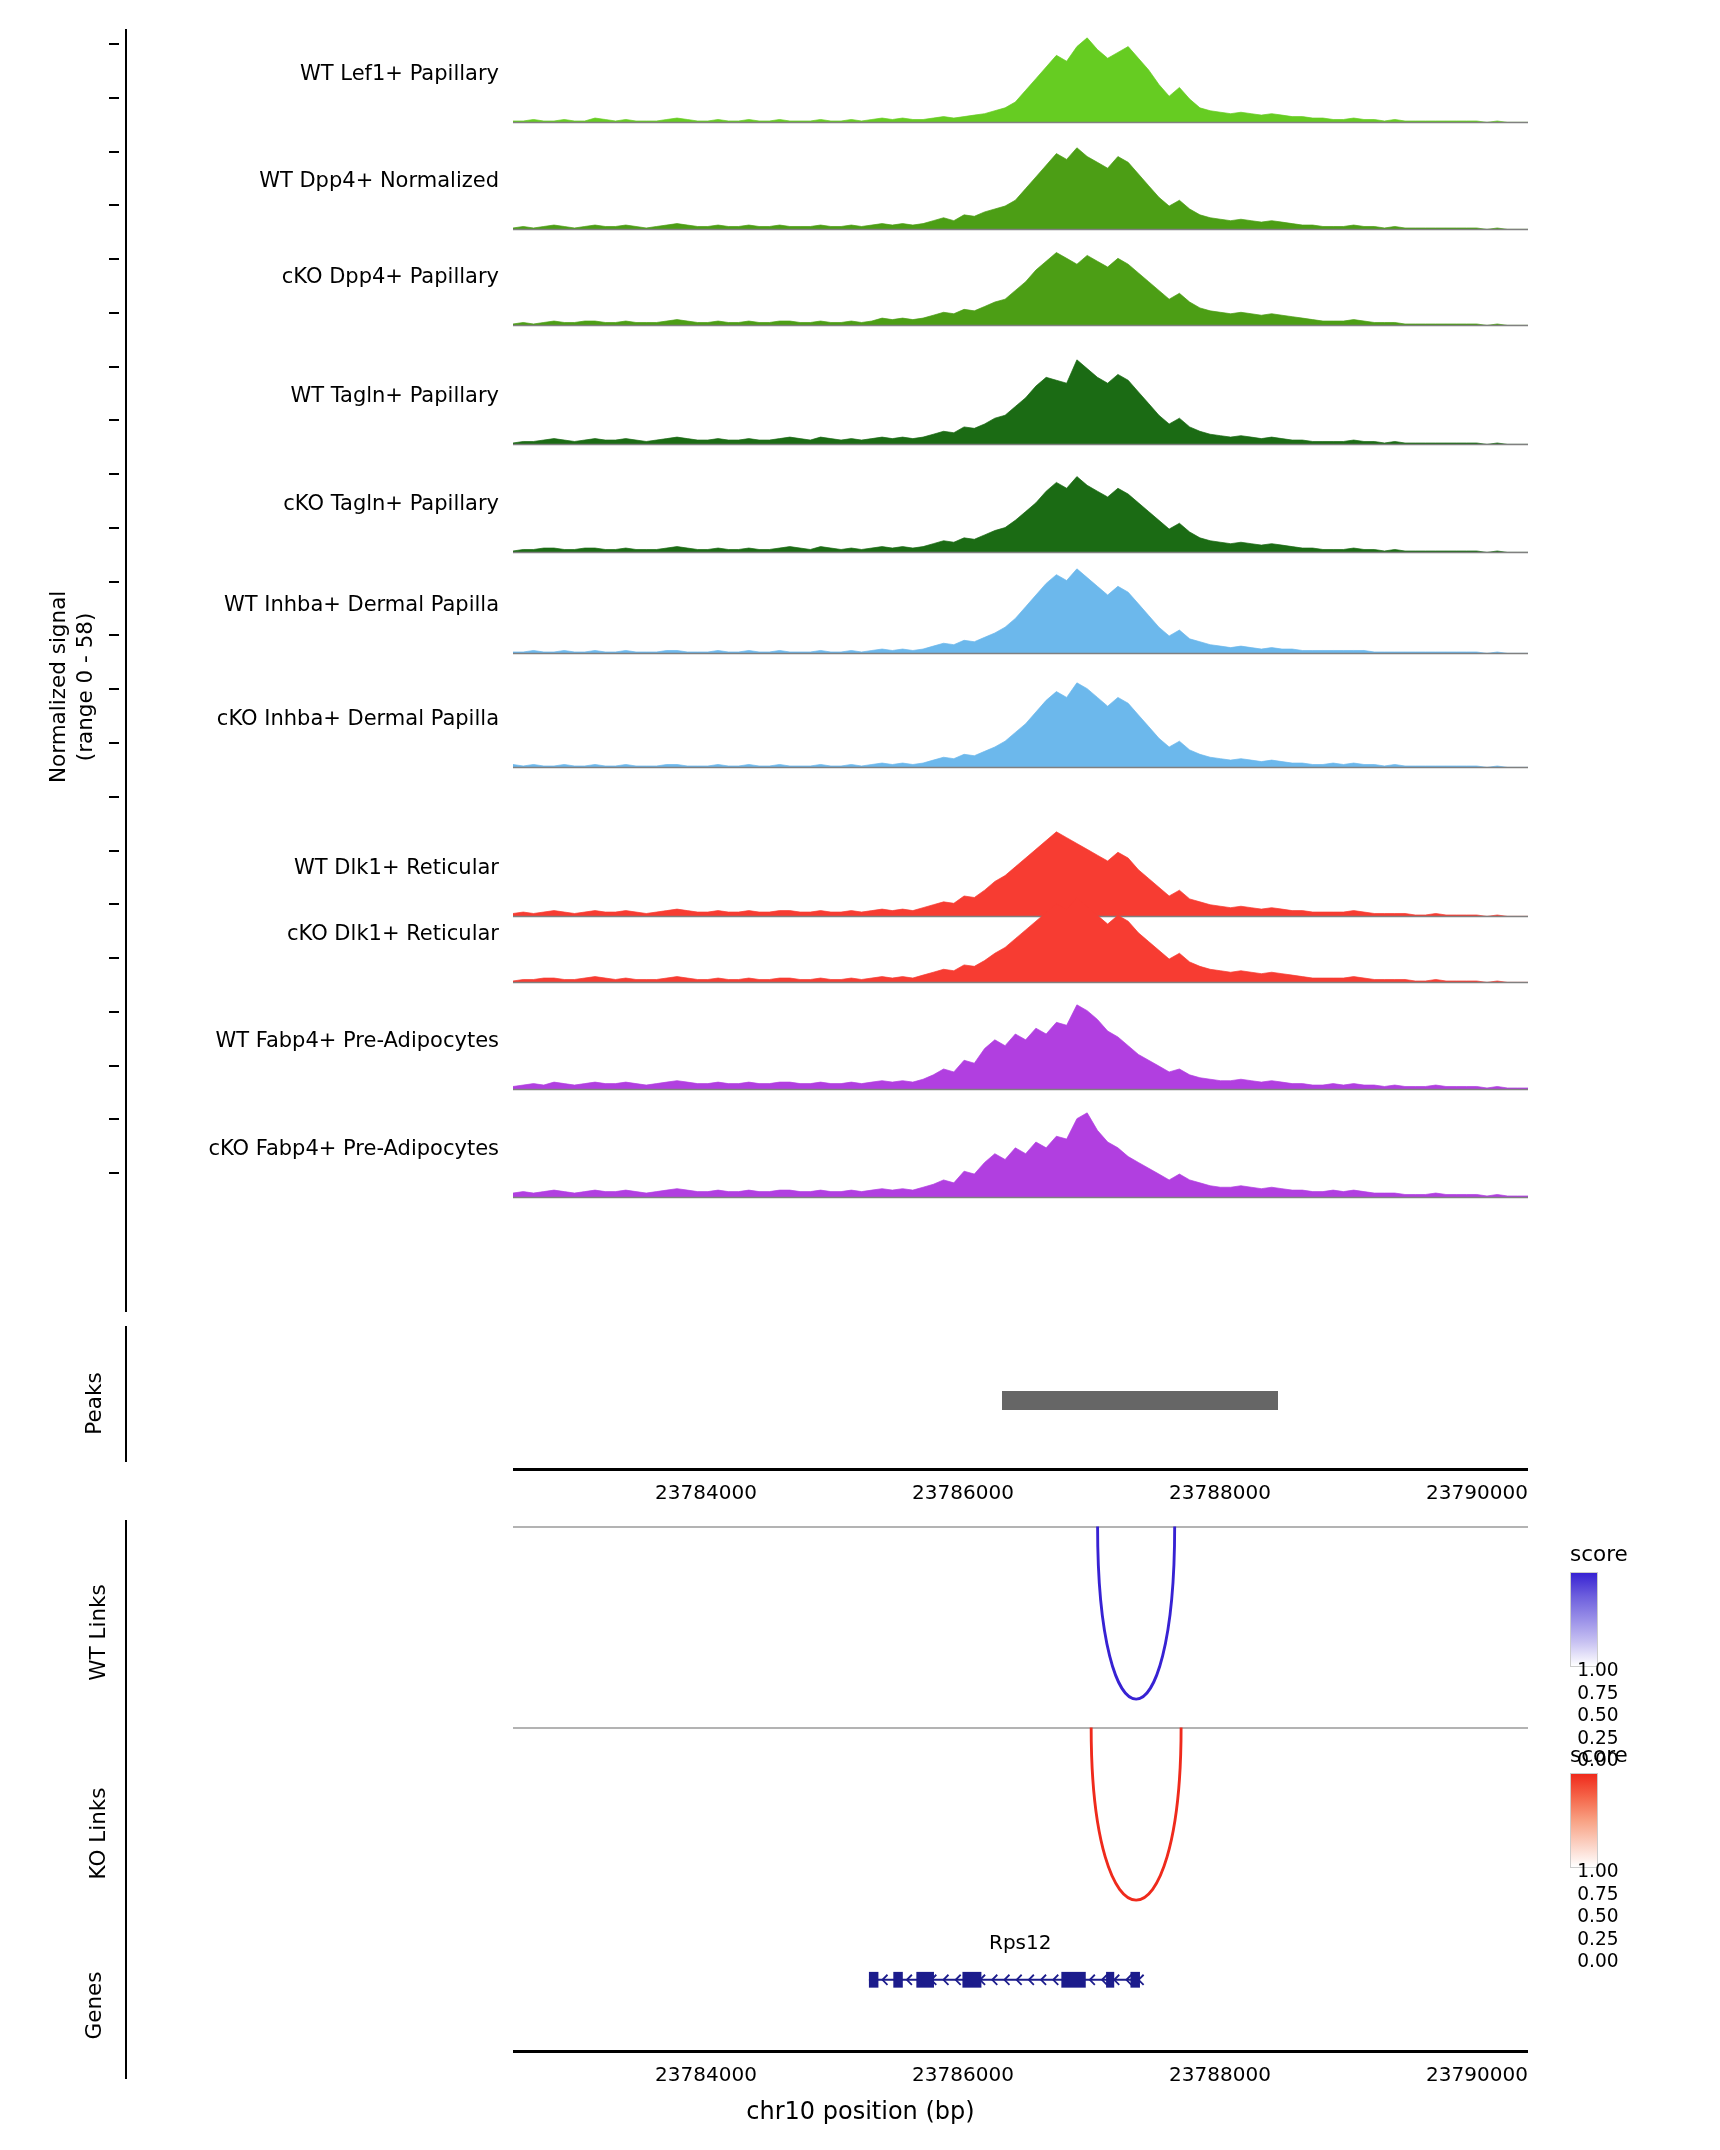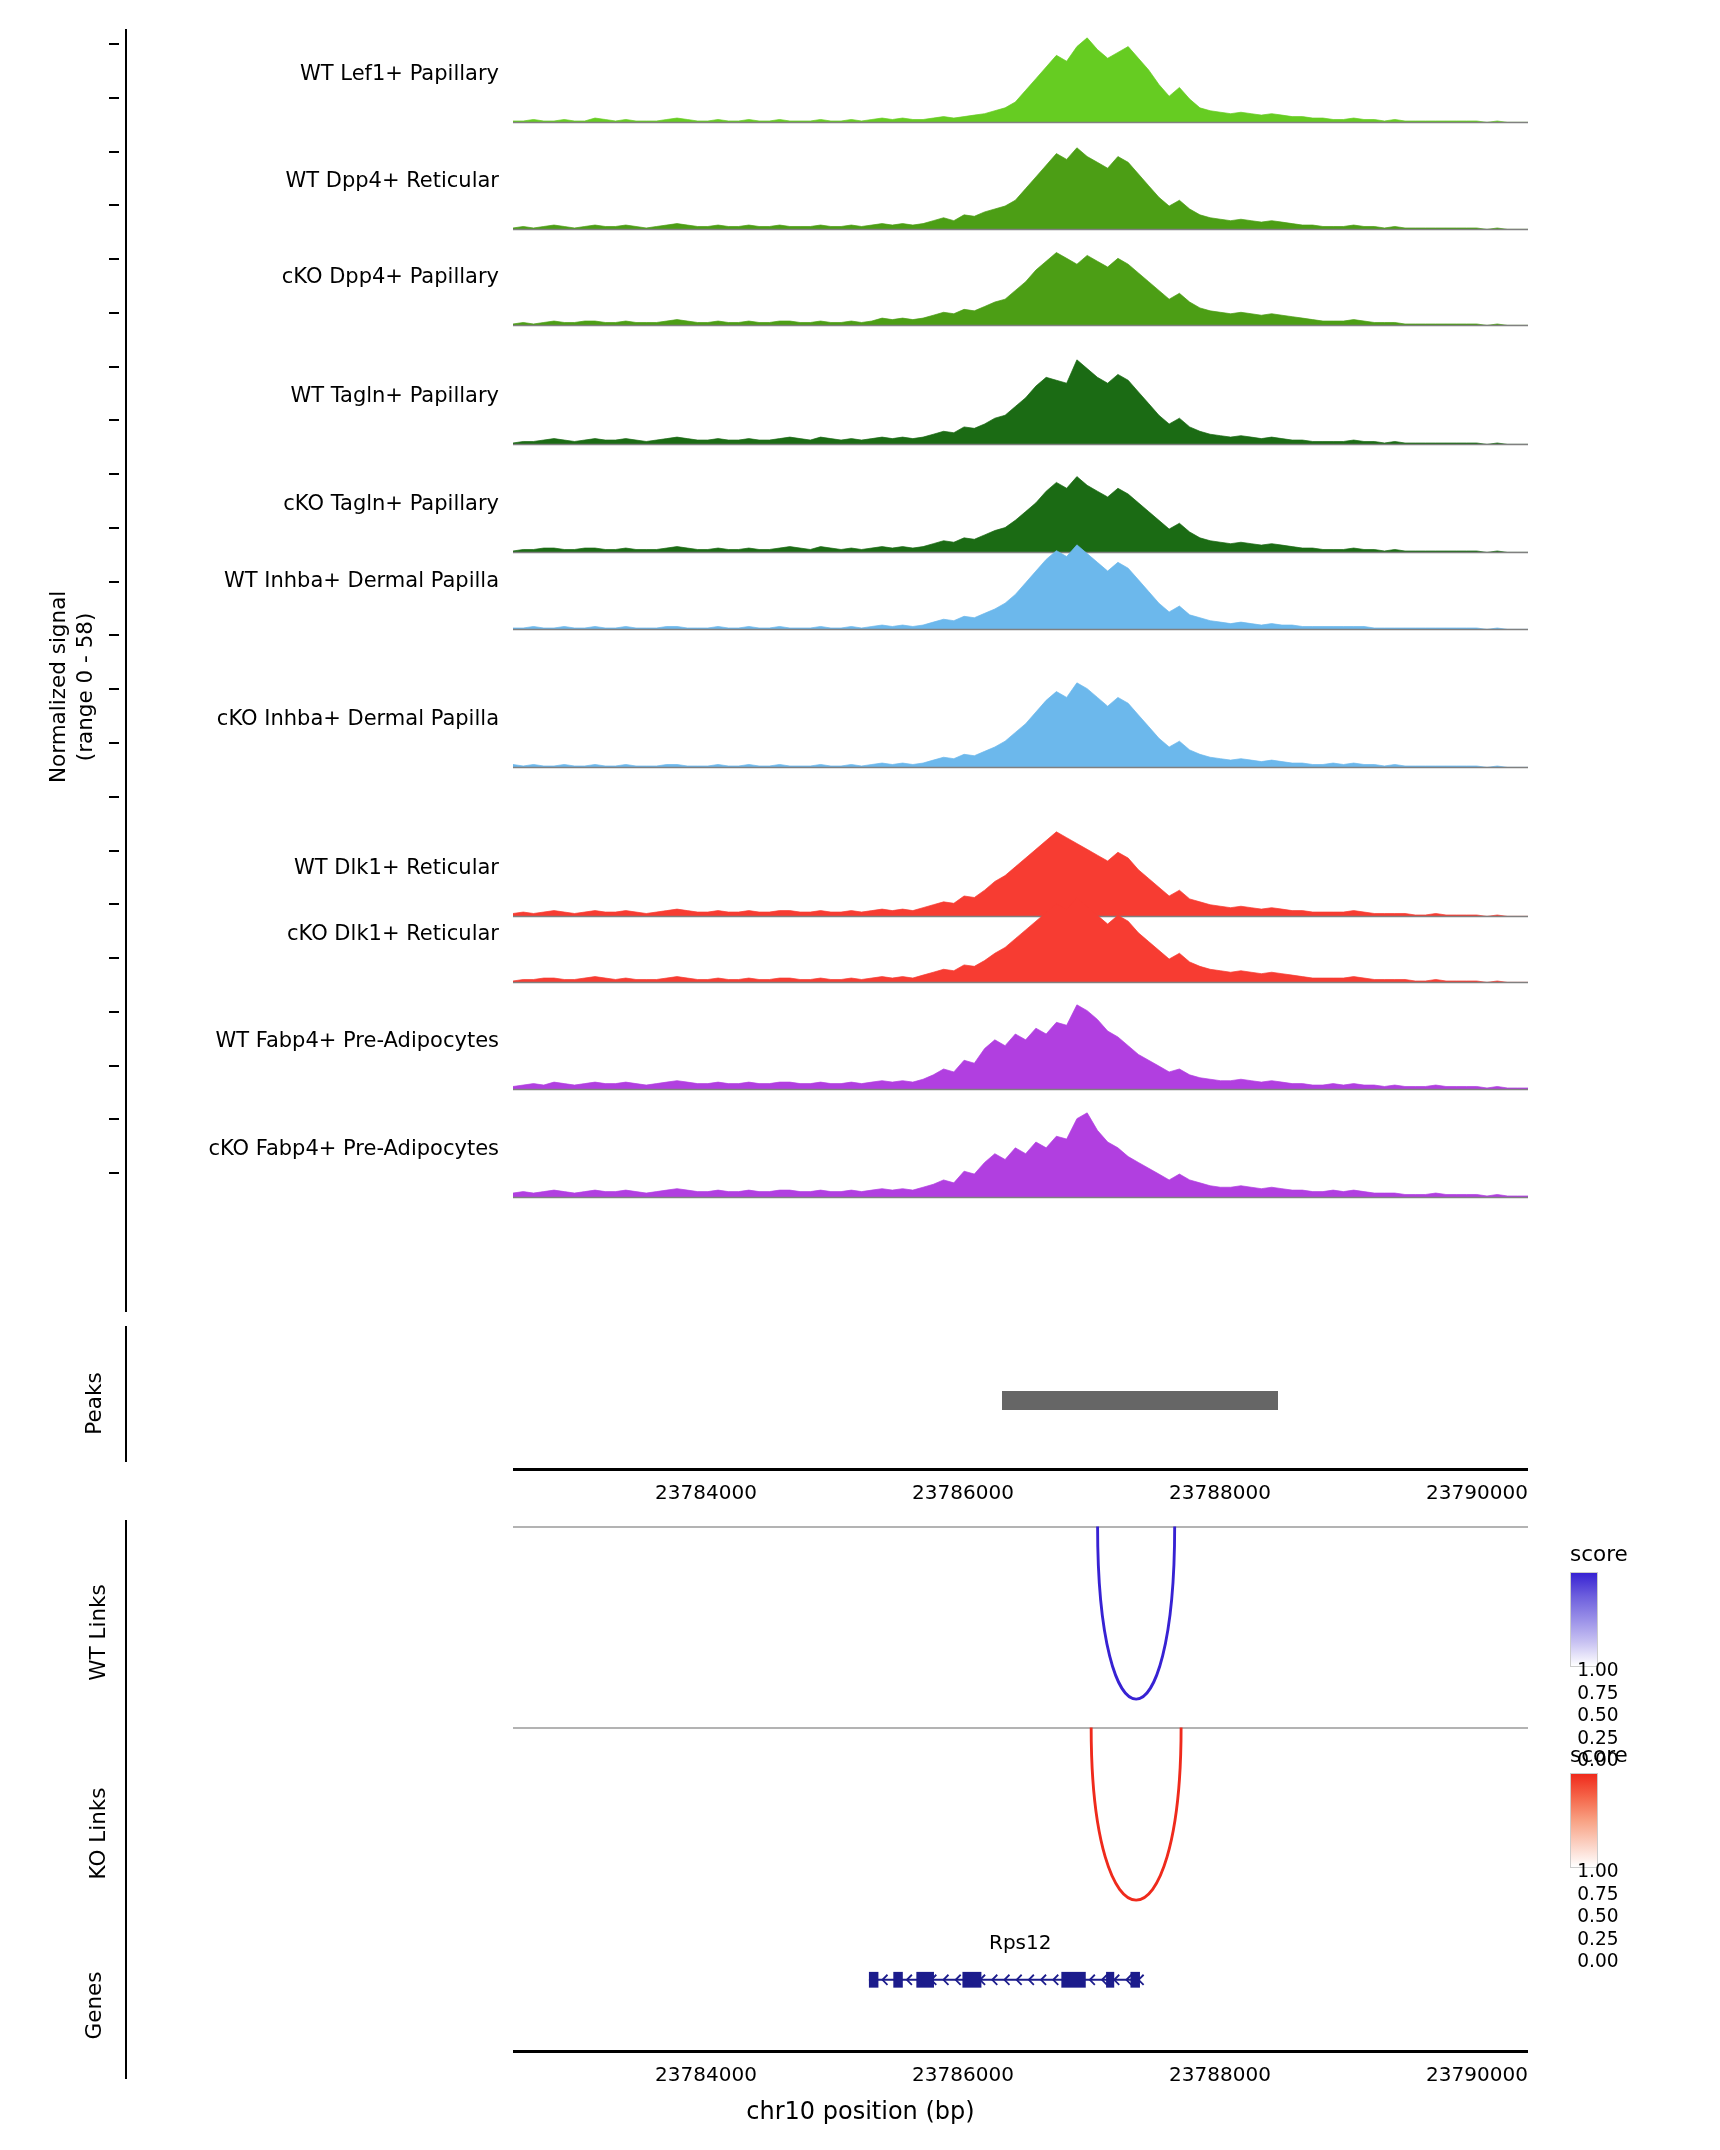--- a/index.html
+++ b/index.html
@@ -219,21 +219,21 @@
     <div class="track-row" style="top: 29px; text-decoration: underline;">
       <div class="track-label">WT Lef1+ Papillary</div>
       <div class="track-plot">
         <svg width="1015" height="108" viewBox="0 0 1416 150">
           <path d="M 0 130 L 0.0 128.0 L 14.3 128.0 L 28.6 125.9 L 42.9 128.0 L 57.2 128.0 L 71.5 125.9 L 85.8 128.0 L 100.1 128.0 L 114.4 123.9 L 128.7 125.9 L 143.0 128.0 L 157.3 125.9 L 171.6 128.0 L 185.9 128.0 L 200.2 128.0 L 214.5 125.9 L 228.8 123.9 L 243.2 125.9 L 257.5 128.0 L 271.8 128.0 L 286.1 125.9 L 300.4 128.0 L 314.7 128.0 L 329.0 125.9 L 343.3 128.0 L 357.6 128.0 L 371.9 125.9 L 386.2 128.0 L 400.5 128.0 L 414.8 128.0 L 429.1 125.9 L 443.4 128.0 L 457.7 128.0 L 472.0 125.9 L 486.3 128.0 L 500.6 125.9 L 514.9 123.9 L 529.2 125.9 L 543.5 123.9 L 557.8 125.9 L 572.1 125.9 L 586.4 123.9 L 600.7 121.9 L 615.0 123.9 L 629.3 121.9 L 643.6 119.8 L 657.9 117.8 L 672.2 113.7 L 686.5 109.7 L 700.8 101.5 L 715.2 85.2 L 729.5 69.0 L 743.8 52.7 L 758.1 36.4 L 772.4 44.6 L 786.7 24.2 L 801.0 12.0 L 815.3 28.3 L 829.6 40.5 L 843.9 32.3 L 858.2 24.2 L 872.5 40.5 L 886.8 56.8 L 901.1 77.1 L 915.4 93.4 L 929.7 81.2 L 944.0 97.4 L 958.3 109.7 L 972.6 113.7 L 986.9 115.8 L 1001.2 117.8 L 1015.5 115.8 L 1029.8 117.8 L 1044.1 119.8 L 1058.4 117.8 L 1072.7 119.8 L 1087.0 121.9 L 1101.3 121.9 L 1115.6 123.9 L 1129.9 123.9 L 1144.2 125.9 L 1158.5 125.9 L 1172.8 123.9 L 1187.2 125.9 L 1201.5 125.9 L 1215.8 128.0 L 1230.1 125.9 L 1244.4 128.0 L 1258.7 128.0 L 1273.0 128.0 L 1287.3 128.0 L 1301.6 128.0 L 1315.9 128.0 L 1330.2 128.0 L 1344.5 128.0 L 1358.8 130.0 L 1373.1 128.0 L 1387.4 130.0 L 1401.7 130.0 L 1416.0 130.0 L 1416 130 Z" fill="#66cc22" stroke="#66cc22" stroke-width="1"></path>
           <line x1="0" y1="130" x2="1416" y2="130" stroke="#808080" stroke-width="2"></line>
         </svg>
       </div>
     </div>
     <div class="track-row" style="top: 136px;">
-      <div class="track-label">WT Dpp4+ Reticular</div>
+      <div class="track-label">WT Dpp4+ Normalized</div>
       <div class="track-plot">
         <svg width="1015" height="108" viewBox="0 0 1416 150">
           <path d="M 0 130 L 0.0 128.0 L 14.3 125.9 L 28.6 128.0 L 42.9 125.9 L 57.2 123.9 L 71.5 125.9 L 85.8 128.0 L 100.1 125.9 L 114.4 123.9 L 128.7 125.9 L 143.0 125.9 L 157.3 123.9 L 171.6 125.9 L 185.9 128.0 L 200.2 125.9 L 214.5 123.9 L 228.8 121.9 L 243.2 123.9 L 257.5 125.9 L 271.8 125.9 L 286.1 123.9 L 300.4 125.9 L 314.7 125.9 L 329.0 123.9 L 343.3 125.9 L 357.6 125.9 L 371.9 123.9 L 386.2 125.9 L 400.5 125.9 L 414.8 125.9 L 429.1 123.9 L 443.4 125.9 L 457.7 125.9 L 472.0 123.9 L 486.3 125.9 L 500.6 123.9 L 514.9 121.9 L 529.2 123.9 L 543.5 121.9 L 557.8 123.9 L 572.1 121.9 L 586.4 117.8 L 600.7 113.7 L 615.0 117.8 L 629.3 109.7 L 643.6 111.7 L 657.9 105.6 L 672.2 101.5 L 686.5 97.4 L 700.8 89.3 L 715.2 73.0 L 729.5 56.8 L 743.8 40.5 L 758.1 24.2 L 772.4 32.3 L 786.7 16.1 L 801.0 28.3 L 815.3 36.4 L 829.6 44.6 L 843.9 28.3 L 858.2 36.4 L 872.5 52.7 L 886.8 69.0 L 901.1 85.2 L 915.4 97.4 L 929.7 89.3 L 944.0 101.5 L 958.3 109.7 L 972.6 113.7 L 986.9 115.8 L 1001.2 117.8 L 1015.5 115.8 L 1029.8 117.8 L 1044.1 119.8 L 1058.4 117.8 L 1072.7 119.8 L 1087.0 121.9 L 1101.3 123.9 L 1115.6 123.9 L 1129.9 125.9 L 1144.2 125.9 L 1158.5 125.9 L 1172.8 123.9 L 1187.2 125.9 L 1201.5 125.9 L 1215.8 128.0 L 1230.1 125.9 L 1244.4 128.0 L 1258.7 128.0 L 1273.0 128.0 L 1287.3 128.0 L 1301.6 128.0 L 1315.9 128.0 L 1330.2 128.0 L 1344.5 128.0 L 1358.8 130.0 L 1373.1 128.0 L 1387.4 130.0 L 1401.7 130.0 L 1416.0 130.0 L 1416 130 Z" fill="#4c9e15" stroke="#4c9e15" stroke-width="1"></path>
           <line x1="0" y1="130" x2="1416" y2="130" stroke="#808080" stroke-width="2"></line>
         </svg>
       </div>
     </div>
     <div class="track-row" style="top: 232px;">
       <div class="track-label">cKO Dpp4+ Papillary</div>
       <div class="track-plot">
@@ -254,21 +254,21 @@
     </div>
     <div class="track-row" style="top: 459px;">
       <div class="track-label">cKO Tagln+ Papillary</div>
       <div class="track-plot">
         <svg width="1015" height="108" viewBox="0 0 1416 150">
           <path d="M 0 130 L 0.0 128.0 L 14.3 125.9 L 28.6 125.9 L 42.9 123.9 L 57.2 123.9 L 71.5 125.9 L 85.8 125.9 L 100.1 123.9 L 114.4 123.9 L 128.7 125.9 L 143.0 125.9 L 157.3 123.9 L 171.6 125.9 L 185.9 125.9 L 200.2 125.9 L 214.5 123.9 L 228.8 121.9 L 243.2 123.9 L 257.5 125.9 L 271.8 125.9 L 286.1 123.9 L 300.4 125.9 L 314.7 125.9 L 329.0 123.9 L 343.3 125.9 L 357.6 125.9 L 371.9 123.9 L 386.2 121.9 L 400.5 123.9 L 414.8 125.9 L 429.1 121.9 L 443.4 123.9 L 457.7 125.9 L 472.0 123.9 L 486.3 125.9 L 500.6 123.9 L 514.9 121.9 L 529.2 123.9 L 543.5 121.9 L 557.8 123.9 L 572.1 121.9 L 586.4 117.8 L 600.7 113.7 L 615.0 115.8 L 629.3 109.7 L 643.6 111.7 L 657.9 105.6 L 672.2 99.5 L 686.5 95.4 L 700.8 85.2 L 715.2 73.0 L 729.5 60.8 L 743.8 44.6 L 758.1 32.3 L 772.4 40.5 L 786.7 24.2 L 801.0 36.4 L 815.3 44.6 L 829.6 52.7 L 843.9 40.5 L 858.2 48.6 L 872.5 60.8 L 886.8 73.0 L 901.1 85.2 L 915.4 97.4 L 929.7 89.3 L 944.0 101.5 L 958.3 109.7 L 972.6 113.7 L 986.9 115.8 L 1001.2 117.8 L 1015.5 115.8 L 1029.8 117.8 L 1044.1 119.8 L 1058.4 117.8 L 1072.7 119.8 L 1087.0 121.9 L 1101.3 123.9 L 1115.6 123.9 L 1129.9 125.9 L 1144.2 125.9 L 1158.5 125.9 L 1172.8 123.9 L 1187.2 125.9 L 1201.5 125.9 L 1215.8 128.0 L 1230.1 125.9 L 1244.4 128.0 L 1258.7 128.0 L 1273.0 128.0 L 1287.3 128.0 L 1301.6 128.0 L 1315.9 128.0 L 1330.2 128.0 L 1344.5 128.0 L 1358.8 130.0 L 1373.1 128.0 L 1387.4 130.0 L 1401.7 130.0 L 1416.0 130.0 L 1416 130 Z" fill="#1b6b14" stroke="#1b6b14" stroke-width="1"></path>
           <line x1="0" y1="130" x2="1416" y2="130" stroke="#808080" stroke-width="2"></line>
         </svg>
       </div>
     </div>
-    <div class="track-row" style="top: 536px;">
+    <div class="track-row" style="top: 560px;">
       <div class="track-label">WT Inhba+ Dermal Papilla</div>
       <div class="track-plot">
         <svg width="1015" height="108" viewBox="0 0 1416 150">
           <path d="M 0 130 L 0.0 128.0 L 14.3 128.0 L 28.6 125.9 L 42.9 128.0 L 57.2 128.0 L 71.5 125.9 L 85.8 128.0 L 100.1 128.0 L 114.4 125.9 L 128.7 128.0 L 143.0 128.0 L 157.3 125.9 L 171.6 128.0 L 185.9 128.0 L 200.2 128.0 L 214.5 125.9 L 228.8 125.9 L 243.2 128.0 L 257.5 128.0 L 271.8 128.0 L 286.1 125.9 L 300.4 128.0 L 314.7 128.0 L 329.0 125.9 L 343.3 128.0 L 357.6 128.0 L 371.9 125.9 L 386.2 128.0 L 400.5 128.0 L 414.8 128.0 L 429.1 125.9 L 443.4 128.0 L 457.7 128.0 L 472.0 125.9 L 486.3 128.0 L 500.6 125.9 L 514.9 123.9 L 529.2 125.9 L 543.5 123.9 L 557.8 125.9 L 572.1 123.9 L 586.4 119.8 L 600.7 115.8 L 615.0 117.8 L 629.3 111.7 L 643.6 113.7 L 657.9 107.6 L 672.2 101.5 L 686.5 93.4 L 700.8 81.2 L 715.2 64.9 L 729.5 48.6 L 743.8 32.3 L 758.1 20.1 L 772.4 28.3 L 786.7 12.0 L 801.0 24.2 L 815.3 36.4 L 829.6 48.6 L 843.9 36.4 L 858.2 44.6 L 872.5 60.8 L 886.8 77.1 L 901.1 93.4 L 915.4 105.6 L 929.7 97.4 L 944.0 109.7 L 958.3 113.7 L 972.6 117.8 L 986.9 119.8 L 1001.2 121.9 L 1015.5 119.8 L 1029.8 121.9 L 1044.1 123.9 L 1058.4 121.9 L 1072.7 123.9 L 1087.0 123.9 L 1101.3 125.9 L 1115.6 125.9 L 1129.9 125.9 L 1144.2 125.9 L 1158.5 125.9 L 1172.8 125.9 L 1187.2 125.9 L 1201.5 128.0 L 1215.8 128.0 L 1230.1 128.0 L 1244.4 128.0 L 1258.7 128.0 L 1273.0 128.0 L 1287.3 128.0 L 1301.6 128.0 L 1315.9 128.0 L 1330.2 128.0 L 1344.5 128.0 L 1358.8 130.0 L 1373.1 128.0 L 1387.4 130.0 L 1401.7 130.0 L 1416.0 130.0 L 1416 130 Z" fill="#6cb8ec" stroke="#6cb8ec" stroke-width="1"></path>
           <line x1="0" y1="130" x2="1416" y2="130" stroke="#808080" stroke-width="2"></line>
         </svg>
       </div>
     </div>
     <div class="track-row" style="top: 674px;">
       <div class="track-label">cKO Inhba+ Dermal Papilla</div>

